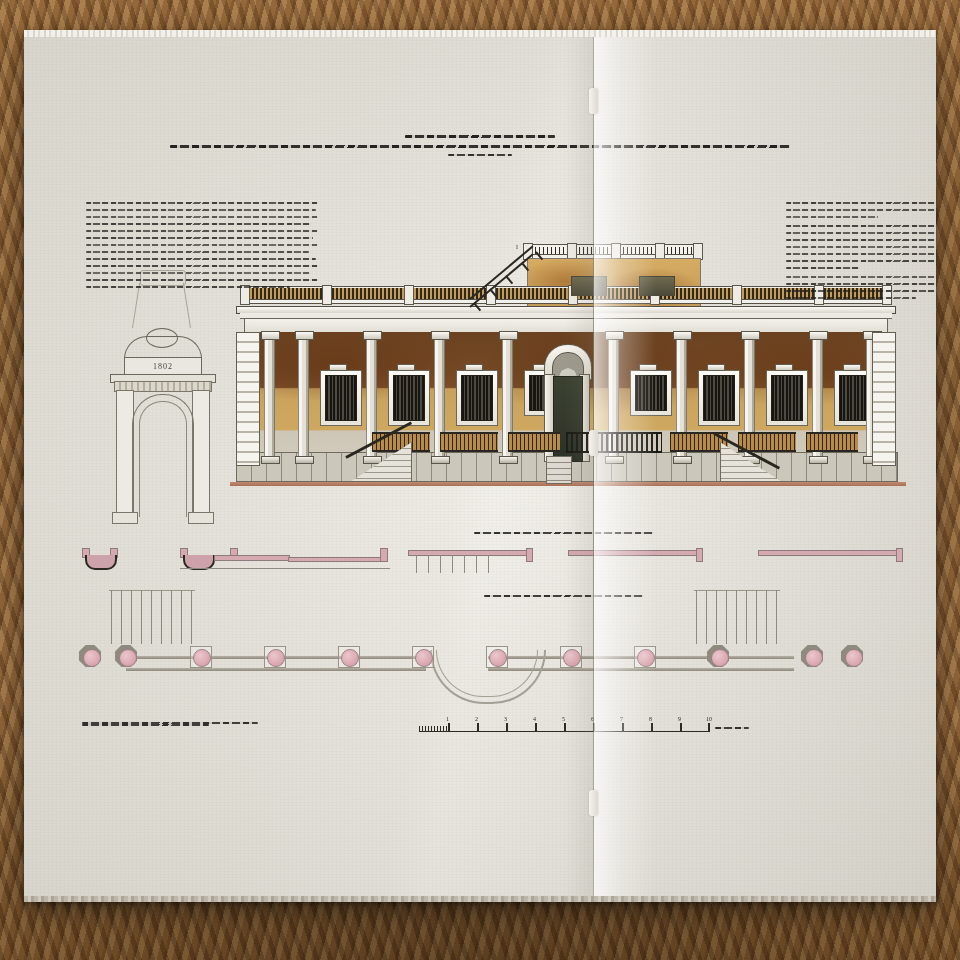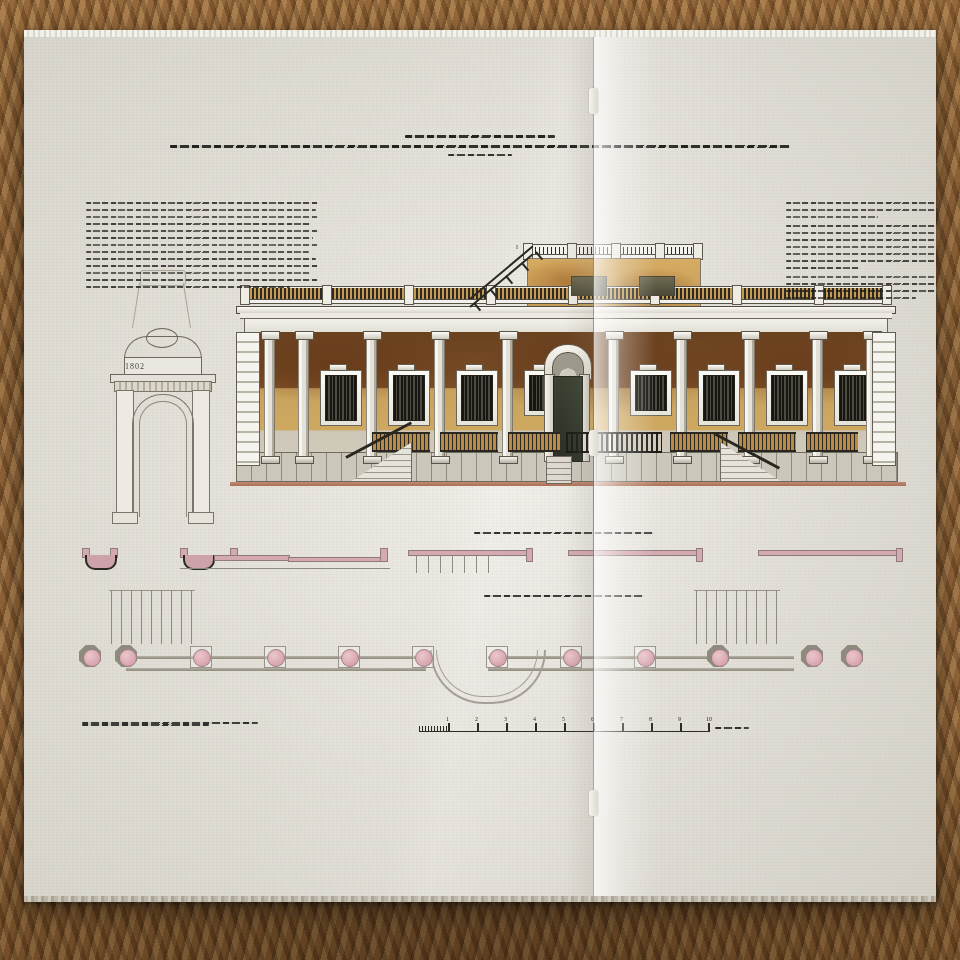--- a/index.html
+++ b/index.html
@@ -264,21 +264,21 @@
       <div class="ln" style="width:100%"></div>
         <div class="ln" style="width:74%"></div>
     </div>
 
     <div id="arch" style="position:absolute;left:78px;top:292px;width:120px;height:210px;z-index:2;">
 
       <div style="position:absolute;left:44px;top:6px;width:30px;height:18px;border:1.5px solid #6d685c;border-radius:50%;"></div>
       <div style="position:absolute;left:22px;top:14px;width:76px;height:22px;border:1.5px solid #6d685c;border-top-left-radius:40px;border-top-right-radius:40px;border-bottom:none;"></div>
 
       <div style="position:absolute;left:22px;top:35px;width:76px;height:16px;background:#e9e7df;border:1.5px solid #6d685c;
-                  display:flex;align-items:center;justify-content:flex-start;">
+                  display:flex;align-items:center;justify-content:center;">
         <span style="font-size:8px;letter-spacing:1px;color:#4a463d;font-family:'Liberation Serif',serif;">1802</span>
       </div>
 
       <div style="position:absolute;left:8px;top:52px;width:104px;height:7px;background:#e4e1d8;border:1.5px solid #6d685c;"></div>
       <div style="position:absolute;left:12px;top:59px;width:96px;height:9px;border:1px solid #7b7669;
                   background:repeating-linear-gradient(90deg,#dbd7cc 0 4px,#b4af9f 4px 6px);"></div>
 
       <div style="position:absolute;left:14px;top:68px;width:16px;height:126px;border:1.5px solid #7b7669;background:#eceae3;"></div>
       <div style="position:absolute;left:90px;top:68px;width:16px;height:126px;border:1.5px solid #7b7669;background:#eceae3;"></div>
 

